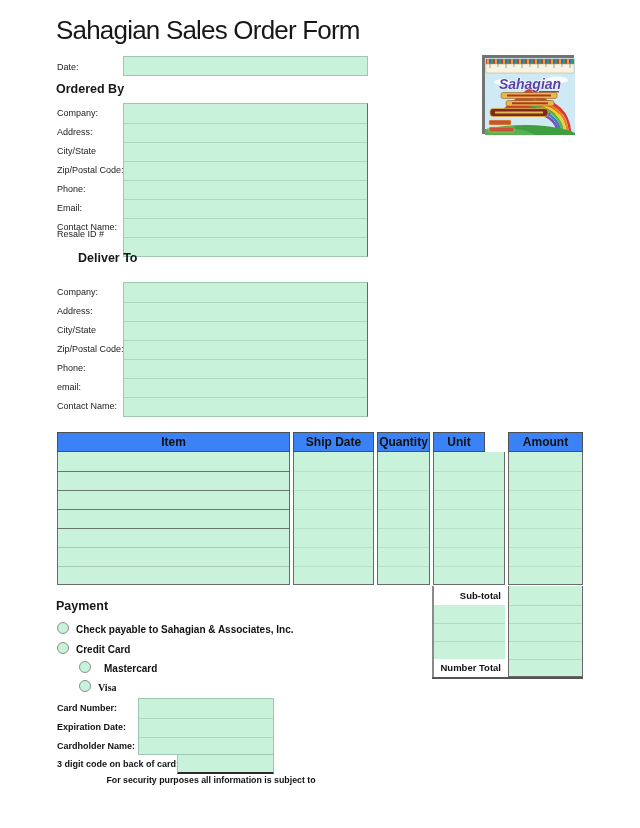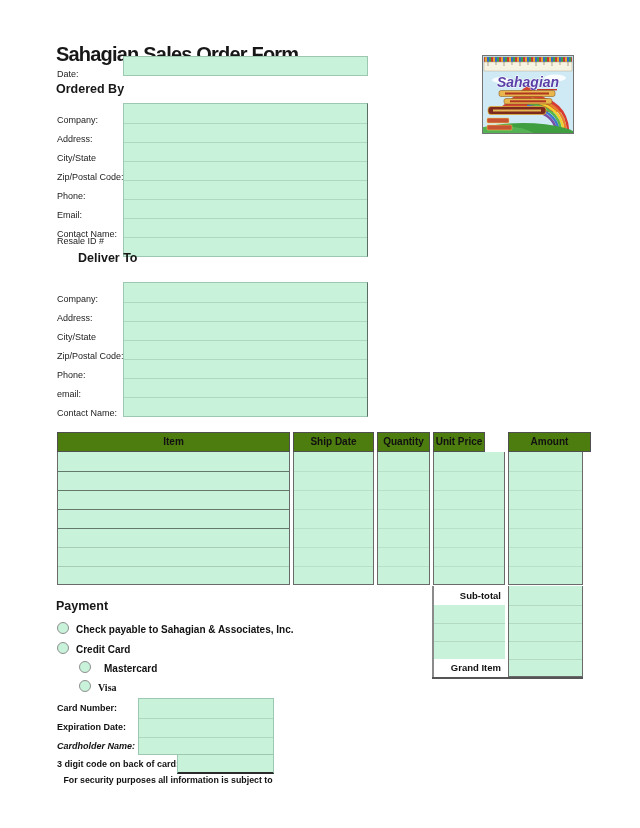--- a/index.html
+++ b/index.html
@@ -1,38 +1,38 @@
 <!DOCTYPE html>
 <html><head>
 <meta charset="utf-8">
 <style>
   html,body{margin:0;padding:0;background:#ffffff;}
   #page{position:relative;width:640px;height:828px;background:#ffffff;overflow:hidden;
         font-family:"Liberation Sans","DejaVu Sans",sans-serif;color:#1c1c1c;}
   .abs{position:absolute;}
 
   
-  .title{font-size:20px;font-weight:bold;letter-spacing:-0.8px;color:#171717;margin-top:28px;}
+  .title{font-size:26px;font-weight:normal;letter-spacing:-0.8px;color:#171717;}
   .section-head{font-size:12.5px;font-weight:bold;color:#171717;}
 
   
-  .f-label{font-size:9px;color:#222;white-space:nowrap;margin-top:7px;}
+  .f-label{font-size:9px;color:#222;white-space:nowrap;}
   .b-label{font-size:9px;font-weight:bold;color:#111;white-space:nowrap;}
   .single-input{background:#c8f2d9;border:1px solid #9cc7b0;box-sizing:border-box;}
   .stack{border:1px solid #9cc7b0;border-right:1px solid #5a6e63;box-sizing:border-box;}
   .stack .s-row{box-sizing:border-box;height:19px;background:#c8f2d9;}
   .stack .s-row + .s-row{border-top:1px solid #aed8bf;}
 
   
-  .logo-box{border:1px solid #737373;box-sizing:border-box;background:#e5e5e5;}
+  .logo-box{border:3px solid #737373;box-sizing:border-box;background:#e5e5e5;}
   .addr{font-size:9px;line-height:11.4px;text-align:right;color:#1c1c1c;white-space:nowrap;}
 
   
-  .th{background:#4d7c0f;border:1px solid #4f4f4f;box-sizing:border-box;height:20px;line-height:18px;
-      text-align:center;font-size:10px;font-weight:bold;color:#111;}
+  .th{background:#3b82f6;border:1px solid #4f4f4f;box-sizing:border-box;height:20px;line-height:18px;
+      text-align:center;font-size:12px;font-weight:bold;color:#111;}
   .tbody-col{background:#c8f2d9;border:1px solid #6a6a6a;border-top:none;box-sizing:border-box;}
   .t-row{box-sizing:border-box;height:19px;}
   .t-row.dk{border-top:1px solid rgba(0,0,0,0.50);}
   .t-row.lt{border-top:1px solid rgba(0,0,0,0.16);}
   .t-row.ft{border-top:1px solid rgba(0,0,0,0.07);}
 
   
   .tot-label{background:#ffffff;border-left:1px solid #8a8a8a;box-sizing:border-box;
              font-size:9.5px;font-weight:bold;text-align:right;padding-right:4px;color:#111;}
   .tot-green{background:#c8f2d9;border-left:1px solid #8a8a8a;box-sizing:border-box;}
@@ -41,21 +41,21 @@
 
   
   .radio{width:12px;height:12px;border-radius:50%;background:#c8f2d9;border:1px solid #8f8f8f;box-sizing:border-box;}
   .pay-label{font-size:10px;font-weight:bold;color:#111;white-space:nowrap;}
 
   
   .card-block{background:#c8f2d9;border:1px solid #9cc7b0;box-sizing:border-box;}
   .card-div{border-top:1px solid #aed8bf;box-sizing:border-box;height:19px;}
   .cvv-input{background:#c8f2d9;border:1px solid #9cc7b0;border-bottom:2px solid #2a2a2a;box-sizing:border-box;}
 
-  .disclaimer{font-size:8.8px;font-weight:bold;line-height:10.4px;text-align:center;color:#111;}
+  .disclaimer{font-size:8.8px;font-weight:bold;line-height:10.4px;text-align:center;color:#111;margin-left:43px;}
   .hline{background:#555555;}
   .vline{background:#8a8a8a;}
 </style>
 </head>
 <body>
 
 <div id="page">
 
   <div class="abs title" style="left:56px;top:15px;">Sahagian Sales Order Form</div>
 
@@ -140,21 +140,21 @@
       <rect x="4" y="62" width="22" height="5" rx="1" fill="#c65333" stroke="#ffd34d" stroke-width="0.5"></rect>
       <rect x="4" y="69" width="25" height="5" rx="1" fill="#c65333" stroke="#ffd34d" stroke-width="0.5"></rect>
     </svg>
   </div>
 
 
   <div class="abs th" style="left:57px;top:432px;width:233px;">Item</div>
   <div class="abs th" style="left:293px;top:432px;width:81px;">Ship Date</div>
   <div class="abs th" style="left:377px;top:432px;width:53px;">Quantity</div>
   <div class="abs th" style="left:433px;top:432px;width:52px;">Unit Price</div>
-  <div class="abs th" style="left:508px;top:432px;width:83px;">Amount</div>
+  <div class="abs th" style="left:508px;top:432px;width:75px;">Amount</div>
 
   <div class="abs tbody-col" style="left:57px;top:452px;width:233px;height:133px;">
     <div class="t-row"></div>
     <div class="t-row dk"></div>
     <div class="t-row dk"></div>
     <div class="t-row dk"></div>
     <div class="t-row dk"></div>
     <div class="t-row lt"></div>
     <div class="t-row lt"></div>
   </div>
@@ -195,21 +195,21 @@
     <div class="t-row ft"></div>
     <div class="t-row ft"></div>
   </div>
 
   <div class="abs tot-label" style="left:433px;top:586px;width:72px;height:19px;line-height:19px;">Sub-total</div>
   <div class="abs tot-green" style="left:433px;top:605px;width:72px;height:54px;">
     <div style="height:18px;"></div>
     <div class="faint-div" style="height:18px;"></div>
     <div class="faint-div" style="height:18px;"></div>
   </div>
-  <div class="abs tot-label" style="left:433px;top:659px;width:72px;height:18px;line-height:18px;">Grand Item</div>
+  <div class="abs tot-label" style="left:433px;top:659px;width:72px;height:18px;line-height:18px;">Number Total</div>
 
   <div class="abs amount-strip" style="left:508px;top:586px;width:75px;height:91px;">
     <div style="height:19px;"></div>
     <div class="faint-div" style="height:18px;"></div>
     <div class="faint-div" style="height:18px;"></div>
     <div class="faint-div" style="height:18px;"></div>
     <div class="faint-div" style="height:17px;"></div>
   </div>
   <div class="abs hline" style="left:432px;top:677px;width:151px;height:2px;"></div>
   <div class="abs vline" style="left:432px;top:586px;width:1px;height:91px;"></div>
@@ -223,21 +223,21 @@
   <div class="abs pay-label" style="left:76px;top:644px;">Credit Card</div>
 
   <div class="abs radio" style="left:79px;top:661px;"></div>
   <div class="abs pay-label" style="left:104px;top:663px;">Mastercard</div>
 
   <div class="abs radio" style="left:79px;top:680px;"></div>
   <div class="abs pay-label" style="left:98px;top:682px;font-family:Liberation Serif, serif;">Visa</div>
 
   <div class="abs b-label" style="left:57px;top:703px;">Card Number:</div>
   <div class="abs b-label" style="left:57px;top:722px;">Expiration Date:</div>
-  <div class="abs b-label" style="left:57px;top:741px;font-style:italic;">Cardholder Name:</div>
+  <div class="abs b-label" style="left:57px;top:741px;">Cardholder Name:</div>
 
   <div class="abs card-block" style="left:138px;top:698px;width:136px;height:57px;">
     <div style="height:19px;"></div>
     <div class="card-div"></div>
     <div class="card-div"></div>
   </div>
 
   <div class="abs b-label" style="left:57px;top:759px;">3 digit code on back of card:</div>
   <div class="abs cvv-input" style="left:177px;top:754px;width:97px;height:20px;"></div>
 

